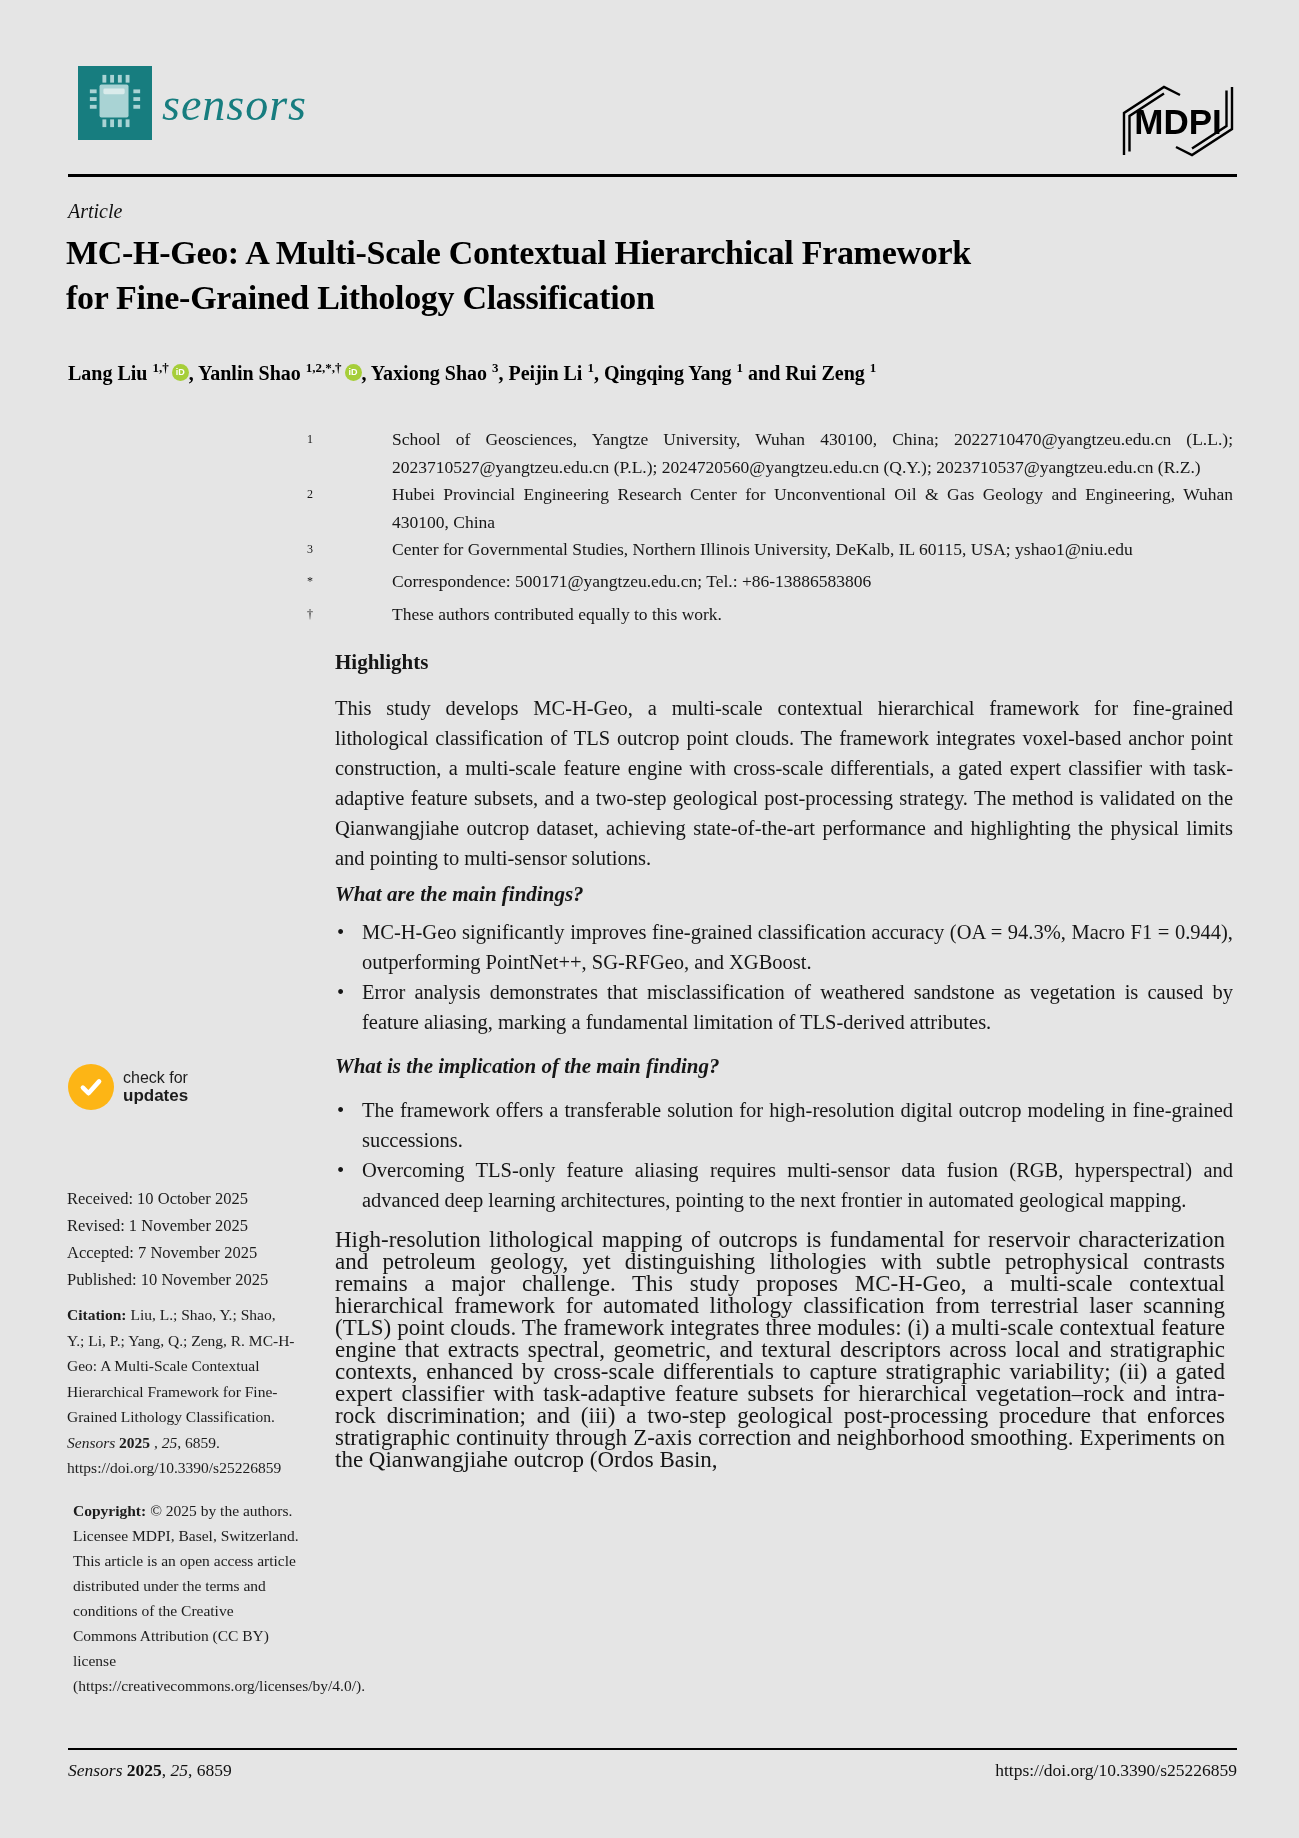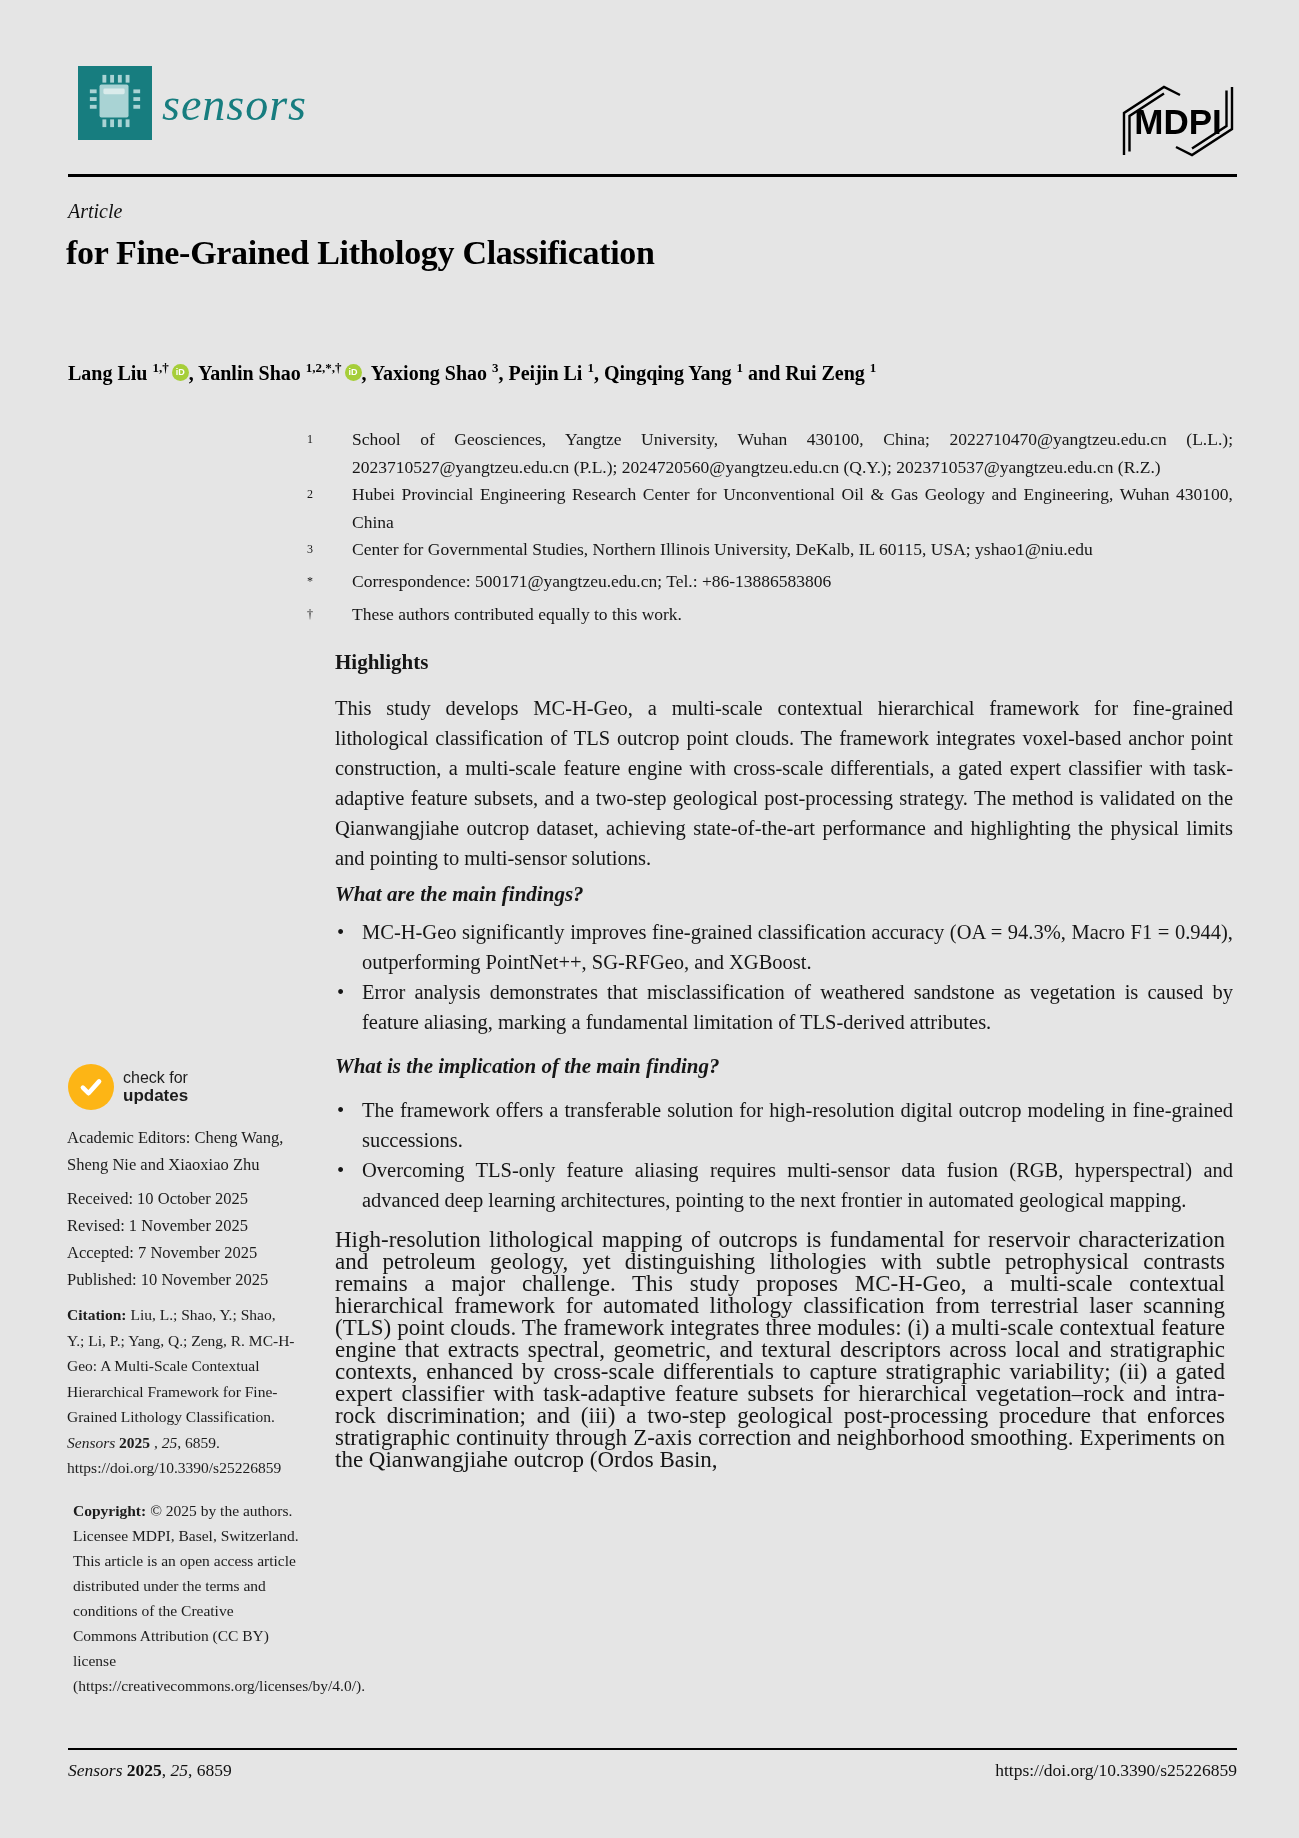--- a/index.html
+++ b/index.html
@@ -25,21 +25,21 @@
     display:inline-block; width:17px; height:17px; border-radius:50%;
     background:#A6CE39; color:#fff; font-family:"Liberation Sans", sans-serif;
     font-size:9px; font-weight:bold; text-align:center; line-height:17px;
     vertical-align:5px; margin-left:3px; font-style:normal;
   }
   
   .main { position:absolute; left:307px; top:426px; width:926px; }
   .affil-row { display:flex; font-size:17.5px; line-height:27.5px; }
   .affil-marker { width:45px; flex:none; }
   .affil-marker sup { font-size:12px; }
-  .affil-text { flex:1; text-align:justify; }
+  .affil-text { flex:1; text-align:justify;margin-left:40px; }
   .h-heading { font-weight:bold; font-size:21px; line-height:30px; margin:14px 0 0 28px; }
   .body-par { margin:16px 0 0 28px; font-size:20.5px; line-height:30px; text-align:justify; }
   .q-heading { font-weight:bold; font-size:21px; line-height:30px; margin:6px 0 0 28px;font-style:italic; }
   .bullets { margin:8px 0 0 28px; }
   .bullets.second { margin-top:14px; }
   .bullet-item { display:flex; font-size:20.5px; line-height:30px; }
   .bullet-dot { width:25px; flex:none; padding-left:2px; }
   .bullet-text { flex:1; text-align:justify; }
   .abstract-heading { font-weight:bold; font-size:21px; line-height:30px; margin:40px 0 0 28px; }
   .abstract-par { margin:14px 8px 0 28px; font-size:23px; line-height:22px; text-align:justify; }
@@ -106,20 +106,21 @@
       </g>
       <text x="60" y="54" text-anchor="middle" font-family="Liberation Sans, sans-serif" font-weight="bold" font-size="35" fill="#000">MDPI</text>
     </svg>
   </div>
 
   <div class="rule-top"></div>
 
   <div class="article-label">Article</div>
 
   <div class="title">
+    <div>MC-H-Geo: A Multi-Scale Contextual Hierarchical Framework</div>
     <div>for Fine-Grained Lithology Classification</div>
   </div>
 
   <div class="authors"><span><span>Lang Liu</span> <sup>1,†</sup><span class="orcid">iD</span><span>, </span></span><span><span>Yanlin Shao</span> <sup>1,2,*,†</sup><span class="orcid">iD</span><span>, </span></span><span><span>Yaxiong Shao</span> <sup>3</sup><span>, </span></span><span><span>Peijin Li</span> <sup>1</sup><span>, </span></span><span><span>Qingqing Yang</span> <sup>1</sup><span> and </span></span><span><span>Rui Zeng</span> <sup>1</sup></span></div>
 
   <div class="main">
 
     <div>
       <div class="affil-row">
         <span class="affil-marker"><sup>1</sup></span>
@@ -178,21 +179,20 @@
       <svg width="30" height="30" viewBox="0 0 24 24">
         <path d="M5.5 12.5 L10 17 L18.5 7.5" stroke="#fff" stroke-width="3.6" fill="none" stroke-linecap="round" stroke-linejoin="round"></path>
       </svg>
     </span>
     <span class="badge-text">
       <div>check for</div>
       <div class="b2">updates</div>
     </span>
   </div>
 
-  <div class="side-editors">Academic Editors: Cheng Wang, Sheng Nie and Xiaoxiao Zhu</div>
 
   <div class="side-dates">
     <div>Received: 10 October 2025</div>
     <div>Revised: 1 November 2025</div>
     <div>Accepted: 7 November 2025</div>
     <div>Published: 10 November 2025</div>
   </div>
 
   <div class="side-citation"><b>Citation:</b><span>Liu, L.; Shao, Y.; Shao, Y.; Li, P.; Yang, Q.; Zeng, R. MC-H-Geo: A Multi-Scale Contextual Hierarchical Framework for Fine-Grained Lithology Classification. </span><i>Sensors </i><b>2025</b><span>, </span><i>25</i><span>, 6859. https://doi.org/10.3390/s25226859</span></div>
 

